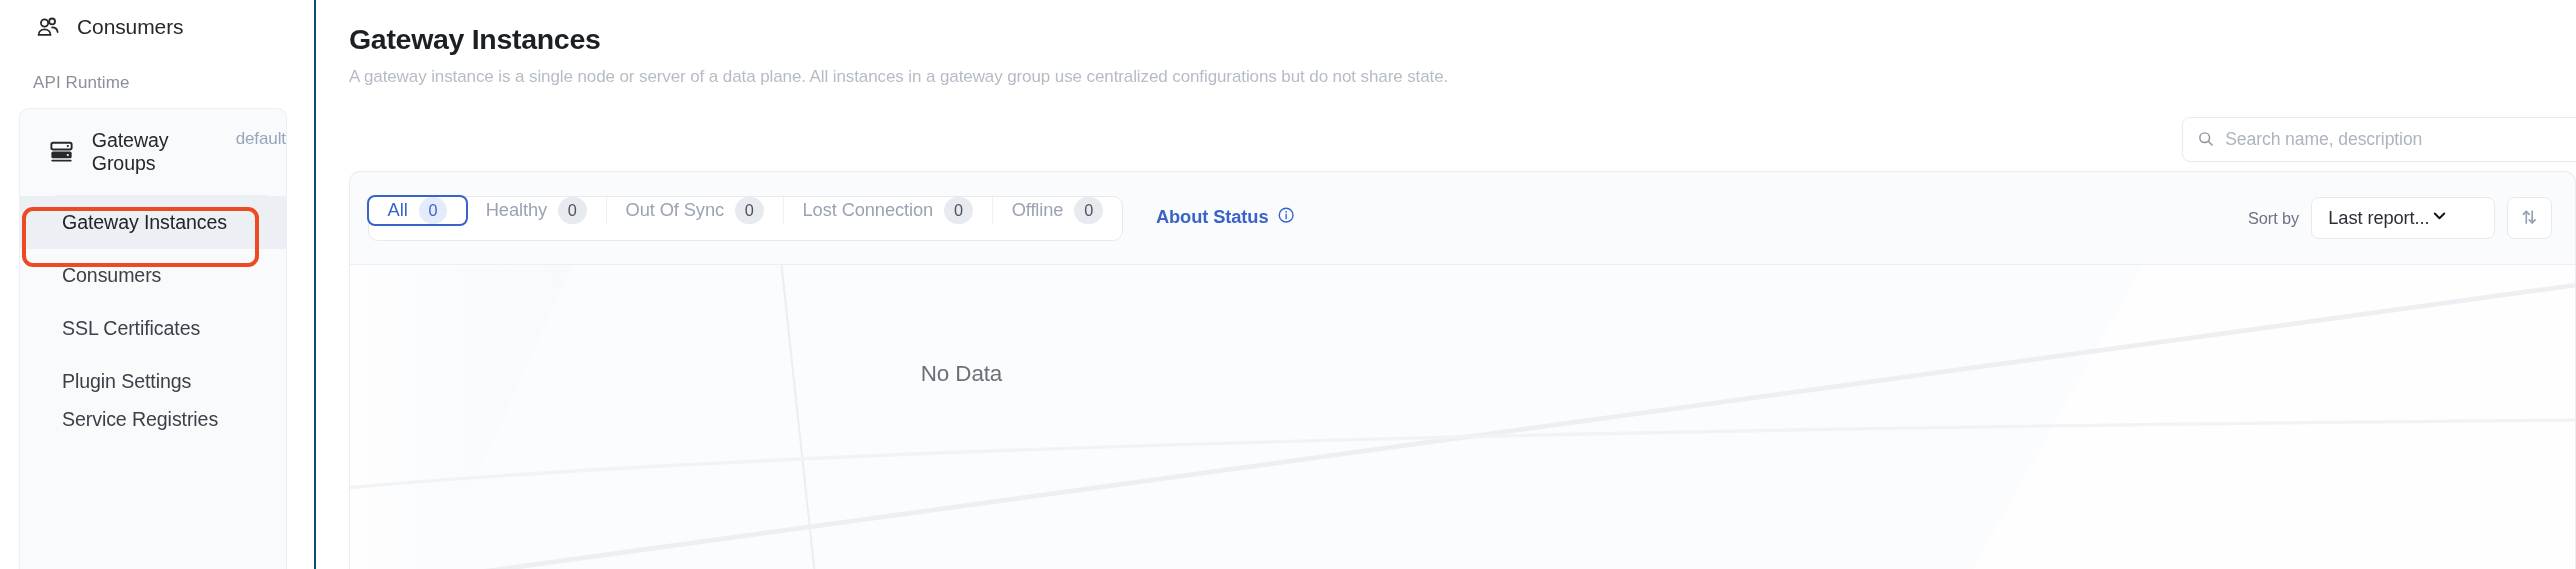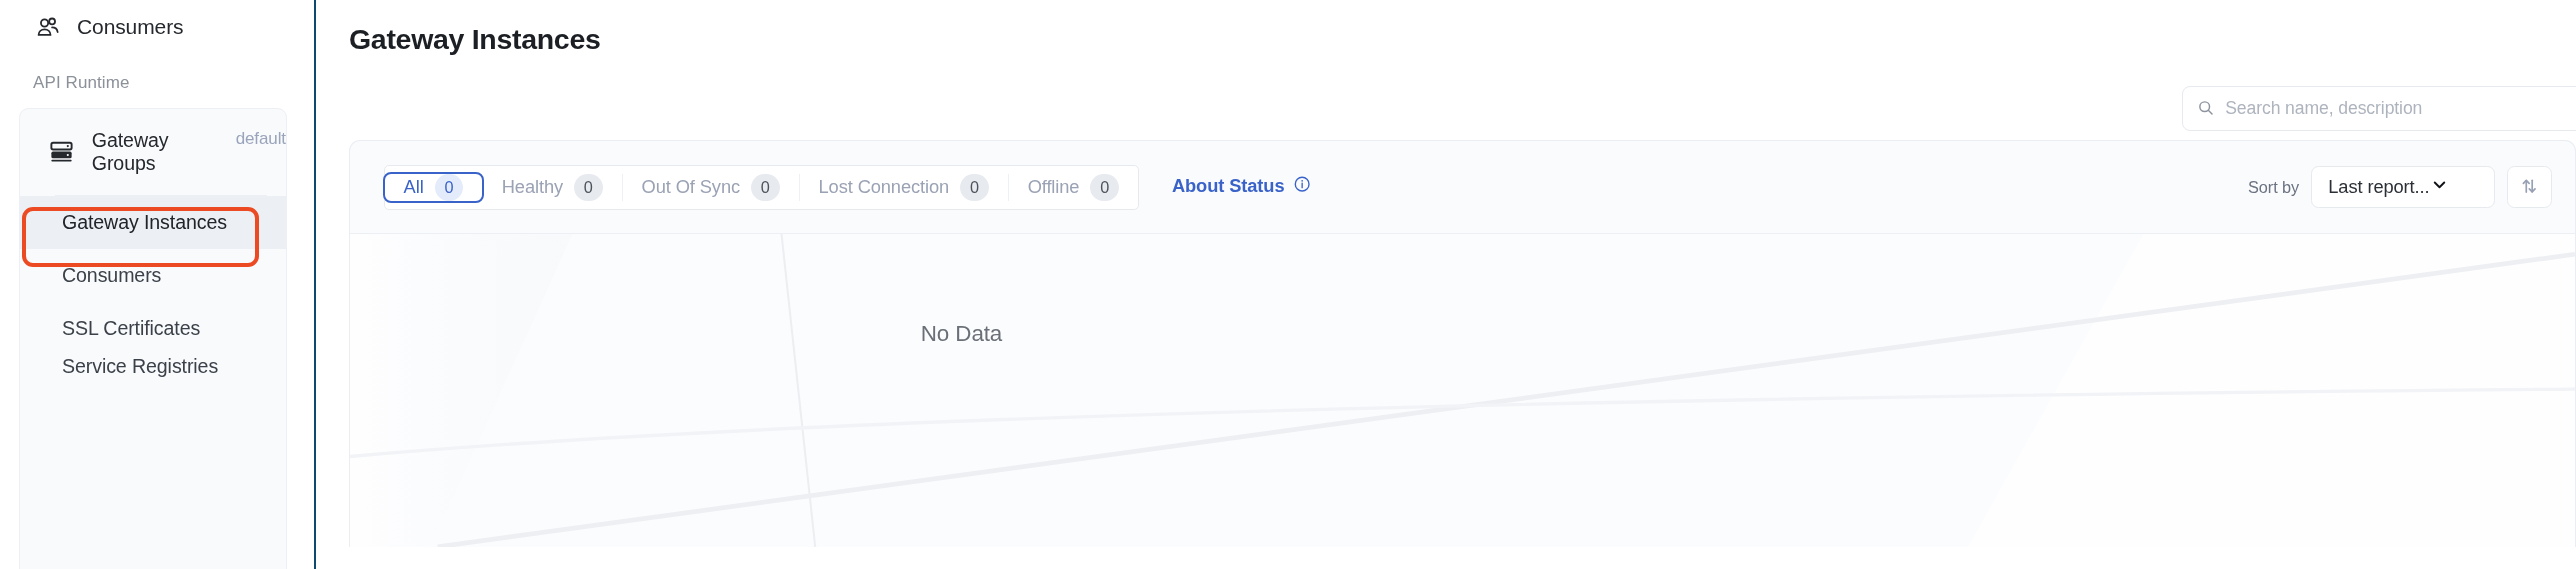--- a/index.html
+++ b/index.html
@@ -199,28 +199,27 @@
   .filter-row {
     position: relative;
     height: 92px;
     display: flex;
     align-items: center;
     padding: 0 23px 0 17.6px;
   }
 
   .tabs {
     display: flex;
-    align-items: center;
+    align-items: flex-start;
     background: #ffffff;
     border: 1.4px solid #e6e9ee;
-    border-radius: 5px;
+    border-radius: 10px;
     height: 45px;
     overflow: visible;
     position: relative;
-    margin-left: 16px;
   }
   .tab {
     display: flex;
     align-items: center;
     gap: 11px;
     padding: 0 19px;
     font-size: 18.3px;
     color: #9aa2b4;
     letter-spacing: -0.1px;
     border-right: 1.4px solid #eef0f4;
@@ -307,21 +306,21 @@
     position: relative;
     height: 314px;
     background: #fbfcfe;
     border-top: 1.4px solid #eceff3;
     overflow: hidden;
   }
   .empty-bg { position: absolute; inset: 0; }
   .no-data {
     position: absolute;
     left: 0; right: 0;
-    top: 87px;
+    top: 96px;
     text-align: center;
     font-size: 22.4px;
     color: #6b7078;
     letter-spacing: -0.1px;
     z-index: 2;
   }
   
   .no-data span { display: inline-block; transform: translateX(-501px); }
 </style>
 </head>
@@ -368,34 +367,38 @@
       <nav class="nav-list">
         <div class="nav-item active">
           <span>Gateway Instances</span>
         </div>
         <div class="nav-item">
           <span>Consumers</span>
         </div>
         <div class="nav-item">
           <span>SSL Certificates</span>
         </div>
+        <div class="nav-item">
+          <span>Plugin Settings</span>
+        </div>
         <div class="nav-item cut">
           <span>Service Registries</span>
         </div>
       </nav>
 
     </div>
 
     <div class="annot" id="annot-sidebar"></div>
   </aside>
 
   <section id="main">
 
     <div class="page-head">
       <h1 class="page-title">Gateway Instances</h1>
+      <p class="page-desc">A gateway instance is a single node or server of a data plane. All instances in a gateway group use centralized configurations but do not share state.</p>
     </div>
 
     <div class="toolbar">
       <div class="search-box">
         <span>
           <svg width="17.6" height="17.6" viewBox="0 0 24 24" fill="none" stroke="#8d939e" stroke-width="2" stroke-linecap="round">
             <circle cx="10.5" cy="10.5" r="6.6"></circle>
             <line x1="15.4" y1="15.4" x2="20.5" y2="20.5"></line>
           </svg>
         </span>

